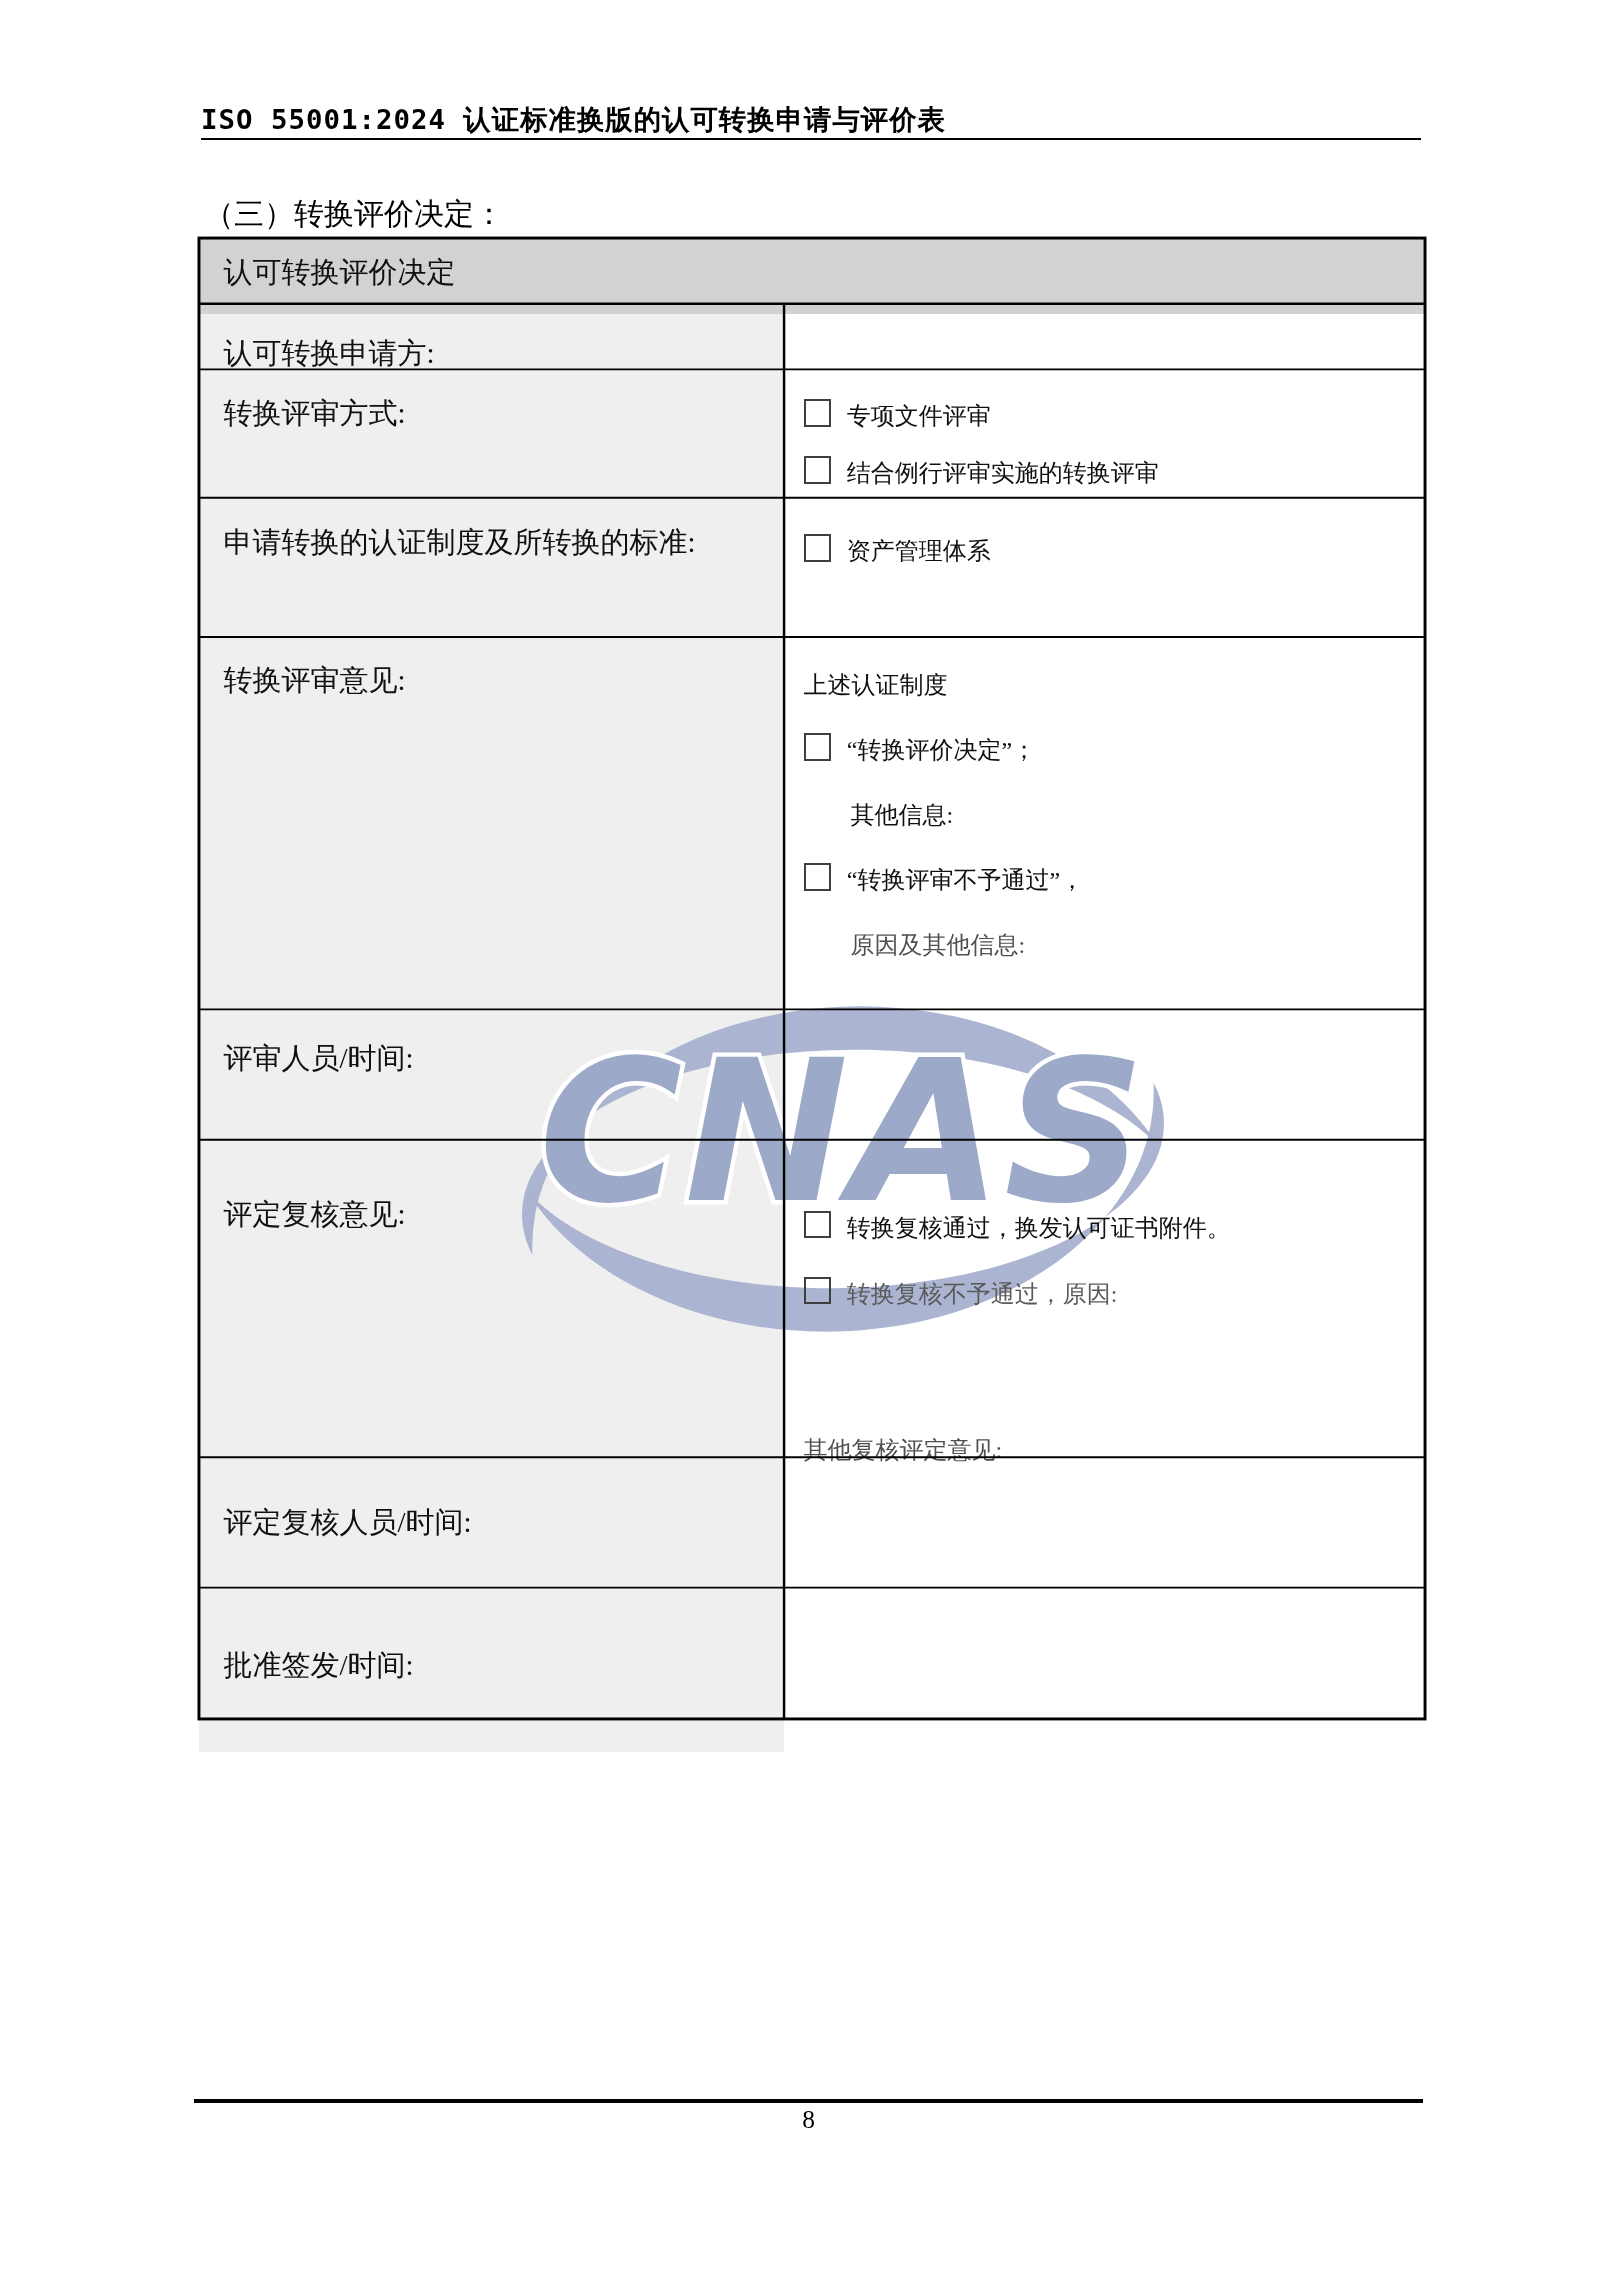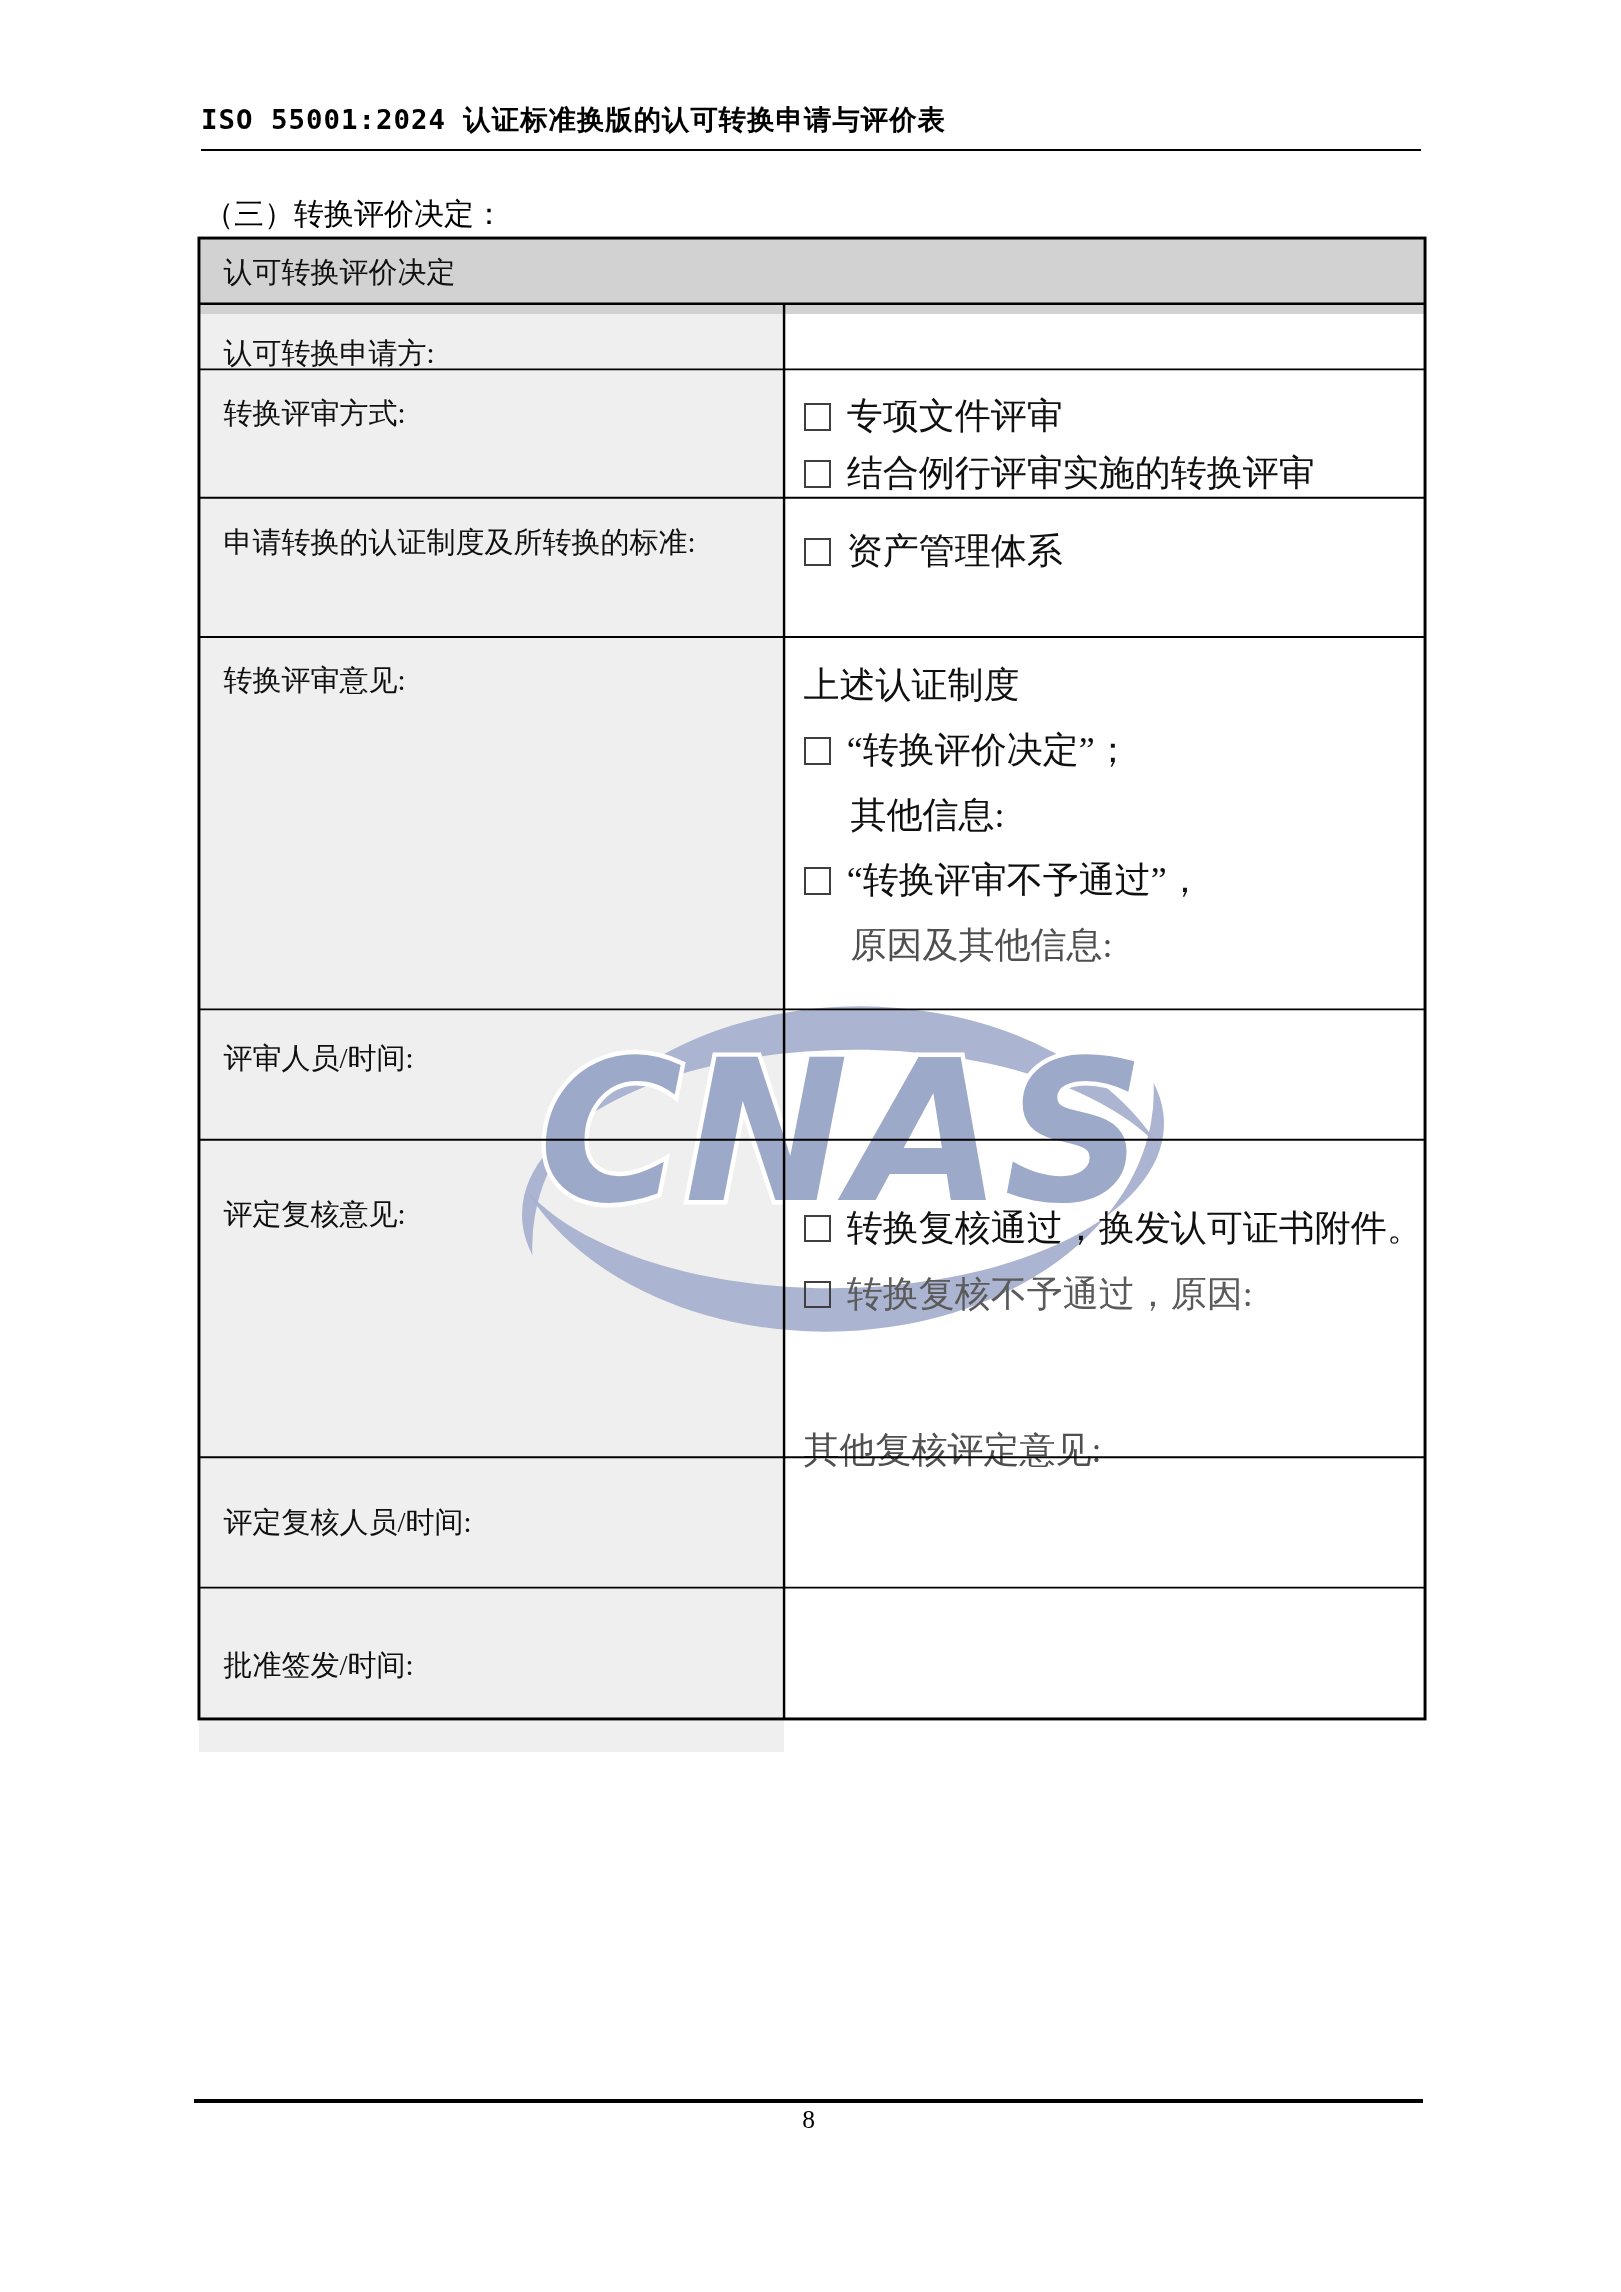--- a/index.html
+++ b/index.html
@@ -8,35 +8,35 @@
     width:1621px;height:2293px;
     background:#ffffff;
     font-family:"Liberation Serif", serif;
     color:#101010;
     overflow:hidden;
   }
   
   .doc-header{
     position:absolute;left:201px;top:102px;width:1220px;
     border-bottom:2.9px solid #000;
-    padding-bottom:11px;
+    padding-bottom:0;
     font-family:"DejaVu Sans Mono","Liberation Sans",sans-serif;
     font-weight:700;font-size:27.4px;letter-spacing:1px;
     color:#000;
   }
   .section-title{
     position:absolute;left:204px;top:194px;
     font-size:30px;color:#000;
   }
   
   .tbl{position:absolute;left:199px;top:238px;width:1226px;}
   .row{display:flex;}
   .cell{box-sizing:border-box;}
   .cl{width:585px;background:#f0efef;padding:15.7px 9.8px 0 24.5px;font-size:29px;line-height:35px;}
-  .cr{width:641px;background:#ffffff;padding:13.7px 7.8px 0 19.6px;font-size:36px;}
+  .cr{width:641px;background:#ffffff;padding:13.7px 7.8px 0 19.6px;font-size:24px;}
   .hdr{width:1226px;background:#d2d2d2;padding:14.7px 9.8px 0 24.5px;font-size:29px;}
   .h1{height:76px;} .h2{height:66px;} .h3{height:128px;} .h4{height:139px;}
   .h5{height:372px;} .h6{height:156px;} .h7{height:318px;} .h8{height:130px;} .h9{height:129px;}
   .r2 .cl{padding-top:22px;}
   .r3 .cr{padding-top:7.8px;} .r3 .line{line-height:57px;}
   .r4 .cr{padding-top:11.8px;} .r4 .line{line-height:63px;} .r4 .cl{padding-top:16.7px;}
   .r5 .cr{padding-top:5.9px;}  .r5 .line{line-height:65px;}
   .r6 .cl{padding-top:21.6px;}
   .r7 .cr{padding-top:19.6px;} .r7 .line{line-height:66px;} .r7 .cl{padding-top:21.6px;}
   .r8 .cl{padding-top:12px;}

